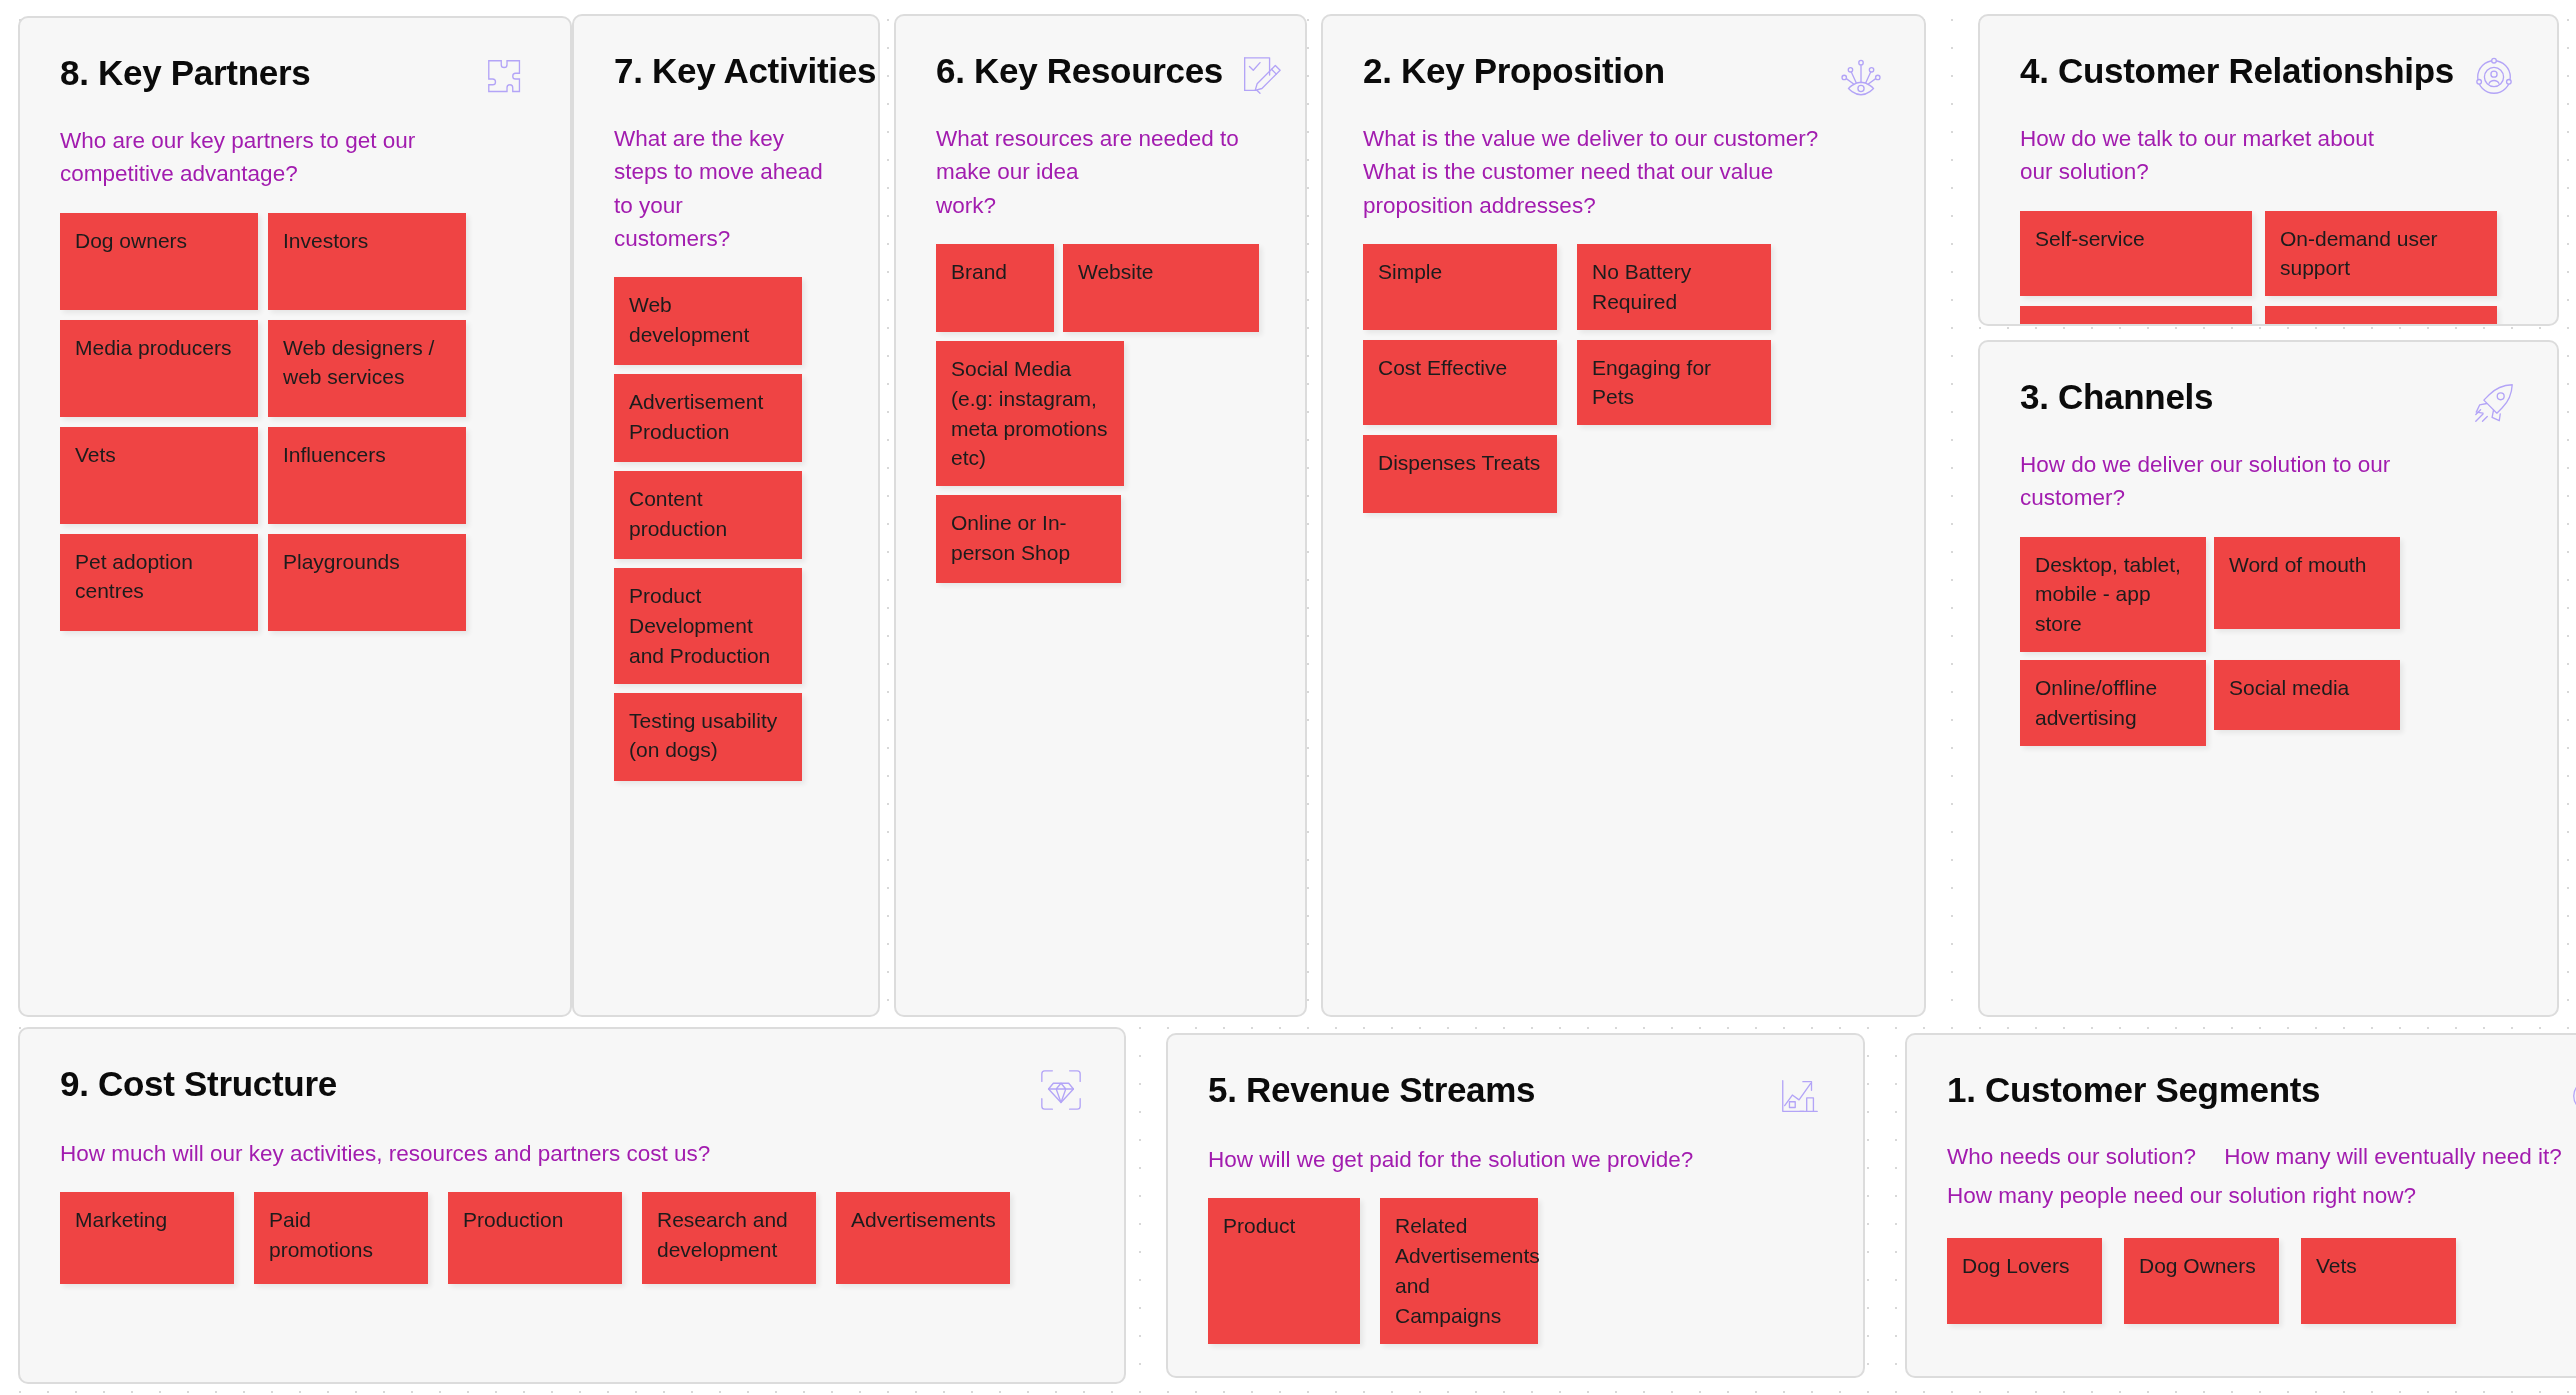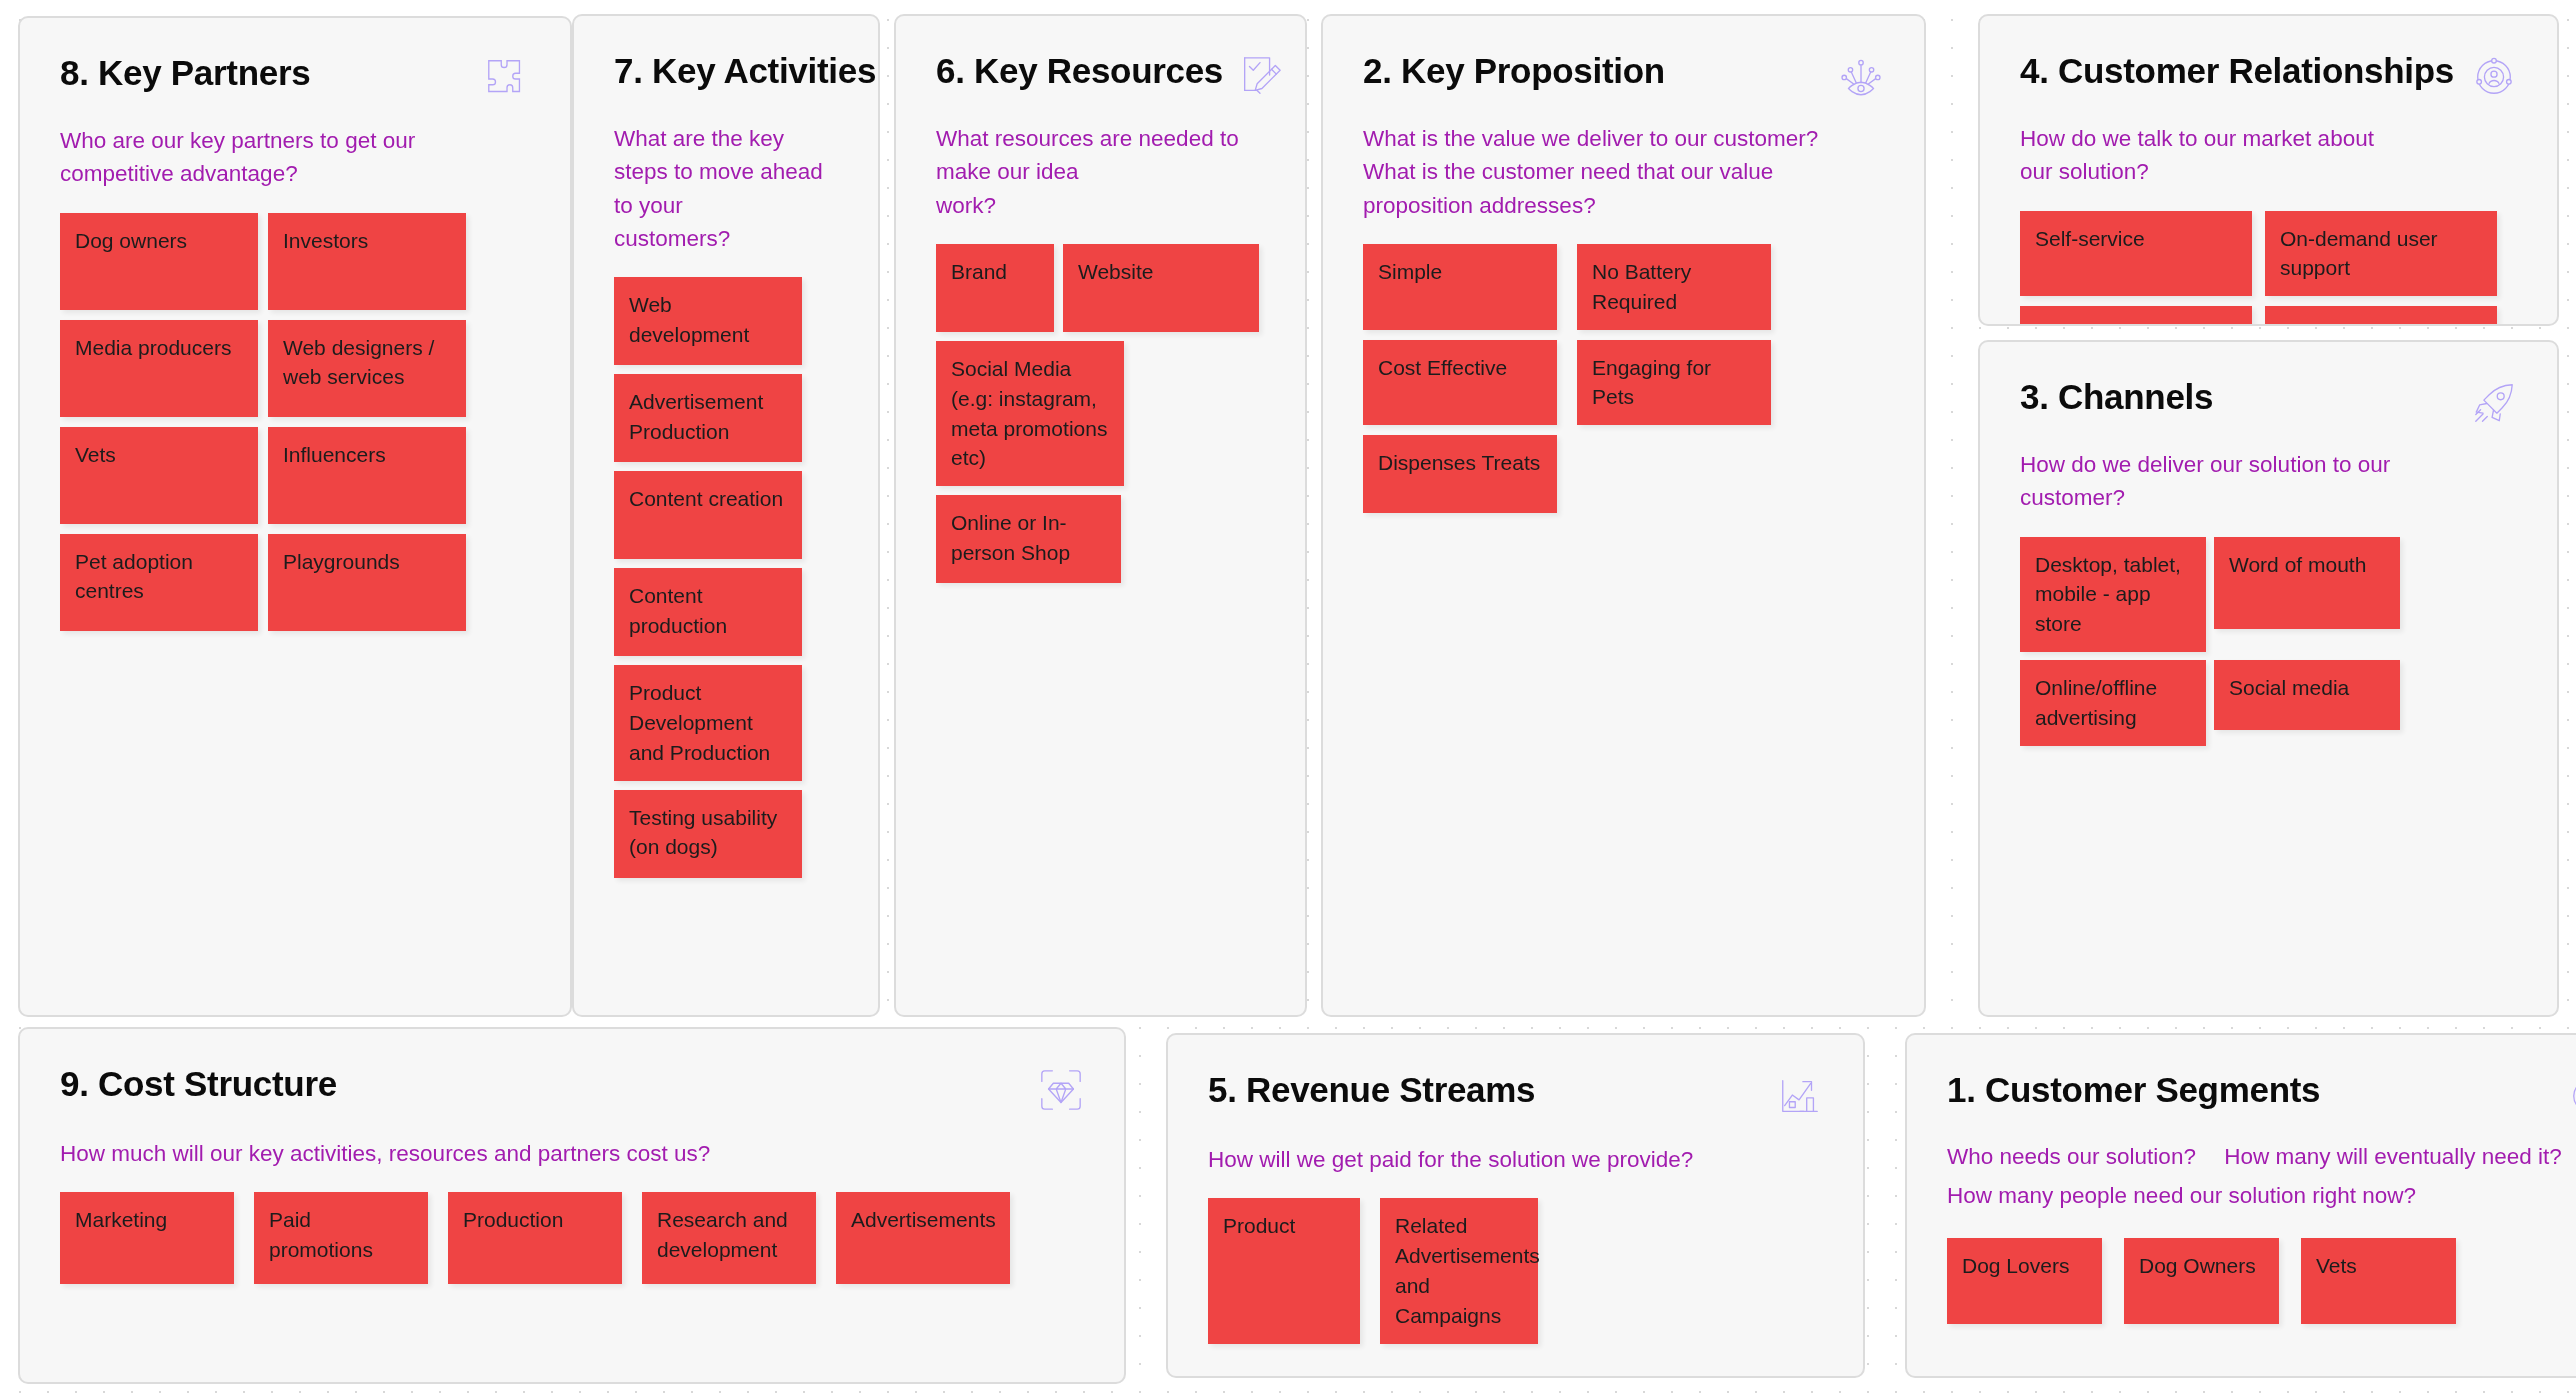--- a/index.html
+++ b/index.html
@@ -220,21 +220,20 @@
           </svg>
         </span>
       </div>
       <p class="panel-prompt">
         <span class="qline">What are the key steps to move ahead to your</span>
         <span class="qline">customers?</span>
       </p>
       <div class="notes">
         <div class="note">Web development</div>
         <div class="note">Advertisement Production</div>
-        <div class="note">Content creation</div>
         <div class="note tall">Content production</div>
         <div class="note tall">Product Development and Production</div>
         <div class="note tall">Testing usability (on dogs)</div>
       </div>
     </section>
 
     <section class="panel p-resources">
       <div class="panel-head">
         <h2 class="panel-title">6. Key Resources</h2>
         <span class="panel-icon">

